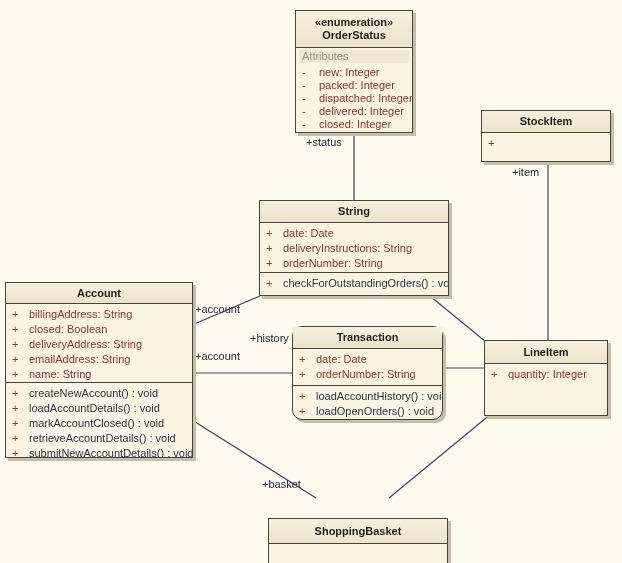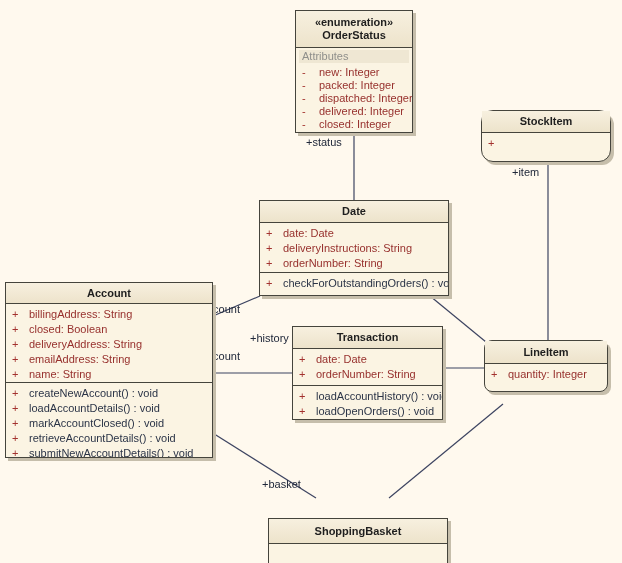--- a/index.html
+++ b/index.html
@@ -103,34 +103,34 @@
           <span class="vis">-</span>
           <span class="text">delivered:  Integer</span>
         </div>
       <div class="member attr">
           <span class="vis">-</span>
           <span class="text">closed:  Integer</span>
         </div>
     </div>
   </div>
 
-  <div class="uml-class" style="left:481px;top:110px;width:130px;height:52px;border-radius:12px;">
+  <div class="uml-class" style="left:481px;top:110px;width:130px;height:52px;">
     <div class="uml-title" style="height:22px;">
       <span>StockItem</span>
     </div>
     <div class="compartment" style="height:28px;">
       <div class="member attr">
           <span class="vis">+</span>
         </div>
     </div>
   </div>
 
   <div class="uml-class" style="left:259px;top:200px;width:190px;height:96px;">
     <div class="uml-title" style="height:22px;">
-      <span>Date</span>
+      <span>String</span>
     </div>
     <div class="compartment" style="height:49px;">
       <div class="member attr">
           <span class="vis">+</span>
           <span class="text">date:  Date</span>
         </div>
       <div class="member attr">
           <span class="vis">+</span>
           <span class="text">deliveryInstructions:  String</span>
         </div>
@@ -140,21 +140,21 @@
         </div>
     </div>
     <div class="compartment ops" style="height:23px;">
       <div class="member op">
           <span class="vis">+</span>
           <span class="text">checkForOutstandingOrders() : void</span>
         </div>
     </div>
   </div>
 
-  <div class="uml-class" style="left:5px;top:282px;width:208px;height:176px;">
+  <div class="uml-class" style="left:5px;top:282px;width:188px;height:176px;">
     <div class="uml-title" style="height:21px;">
       <span>Account</span>
     </div>
     <div class="compartment" style="height:78px;">
       <div class="member attr">
           <span class="vis">+</span>
           <span class="text">billingAddress:  String</span>
         </div>
       <div class="member attr">
           <span class="vis">+</span>
@@ -190,21 +190,21 @@
           <span class="vis">+</span>
           <span class="text">retrieveAccountDetails() : void</span>
         </div>
       <div class="member op">
           <span class="vis">+</span>
           <span class="text">submitNewAccountDetails() : void</span>
         </div>
     </div>
   </div>
 
-  <div class="uml-class" style="left:292px;top:326px;width:151px;height:94px;">
+  <div class="uml-class" style="left:292px;top:326px;width:151px;height:94px;border-radius:10px;">
     <div class="uml-title" style="height:22px;">
       <span>Transaction</span>
     </div>
     <div class="compartment" style="height:36px;">
       <div class="member attr">
           <span class="vis">+</span>
           <span class="text">date:  Date</span>
         </div>
       <div class="member attr">
           <span class="vis">+</span>
@@ -216,21 +216,21 @@
           <span class="vis">+</span>
           <span class="text">loadAccountHistory() : void</span>
         </div>
       <div class="member op">
           <span class="vis">+</span>
           <span class="text">loadOpenOrders() : void</span>
         </div>
     </div>
   </div>
 
-  <div class="uml-class" style="left:484px;top:340px;width:124px;height:52px;border-radius:8px;">
+  <div class="uml-class" style="left:484px;top:340px;width:124px;height:76px;">
     <div class="uml-title" style="height:23px;">
       <span>LineItem</span>
     </div>
     <div class="compartment" style="height:39px;">
       <div class="member attr">
           <span class="vis">+</span>
           <span class="text">quantity:  Integer</span>
         </div>
     </div>
   </div>

